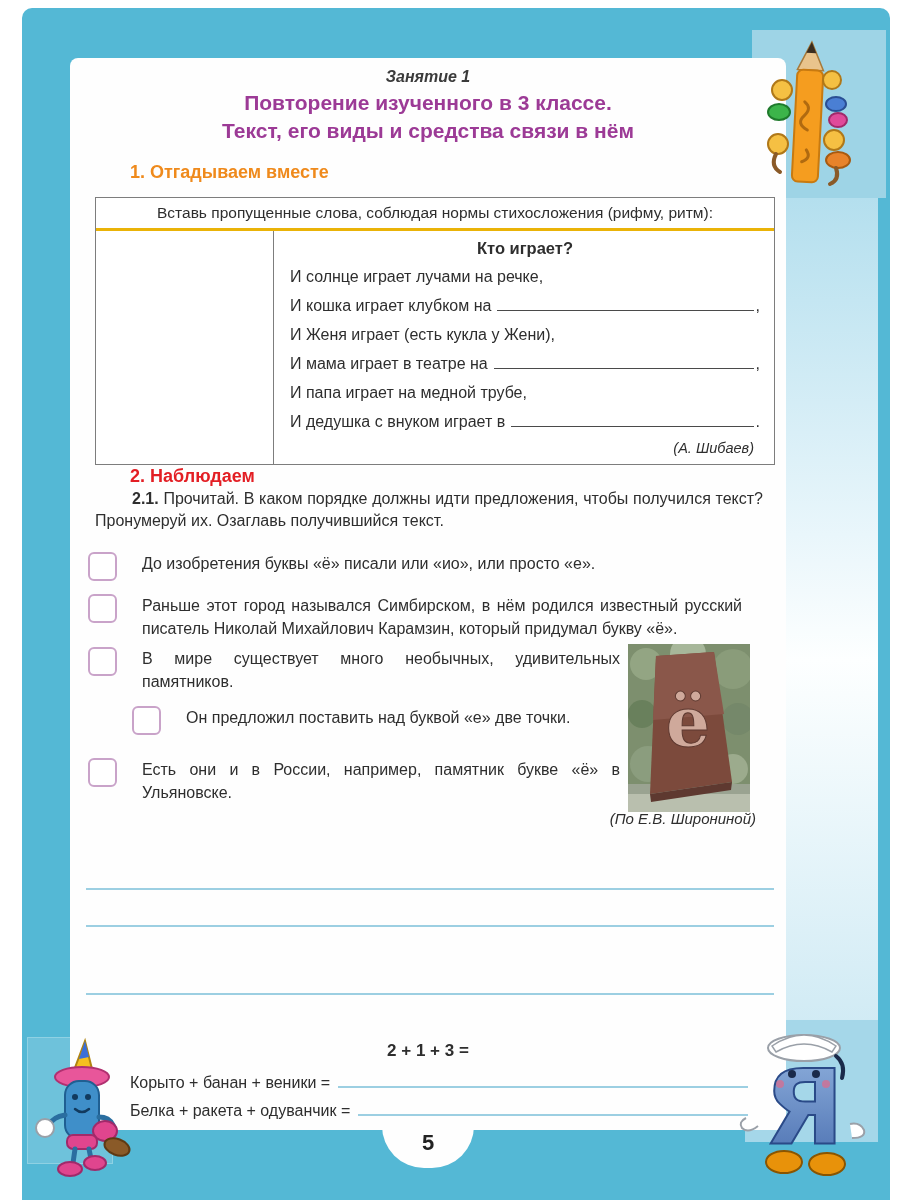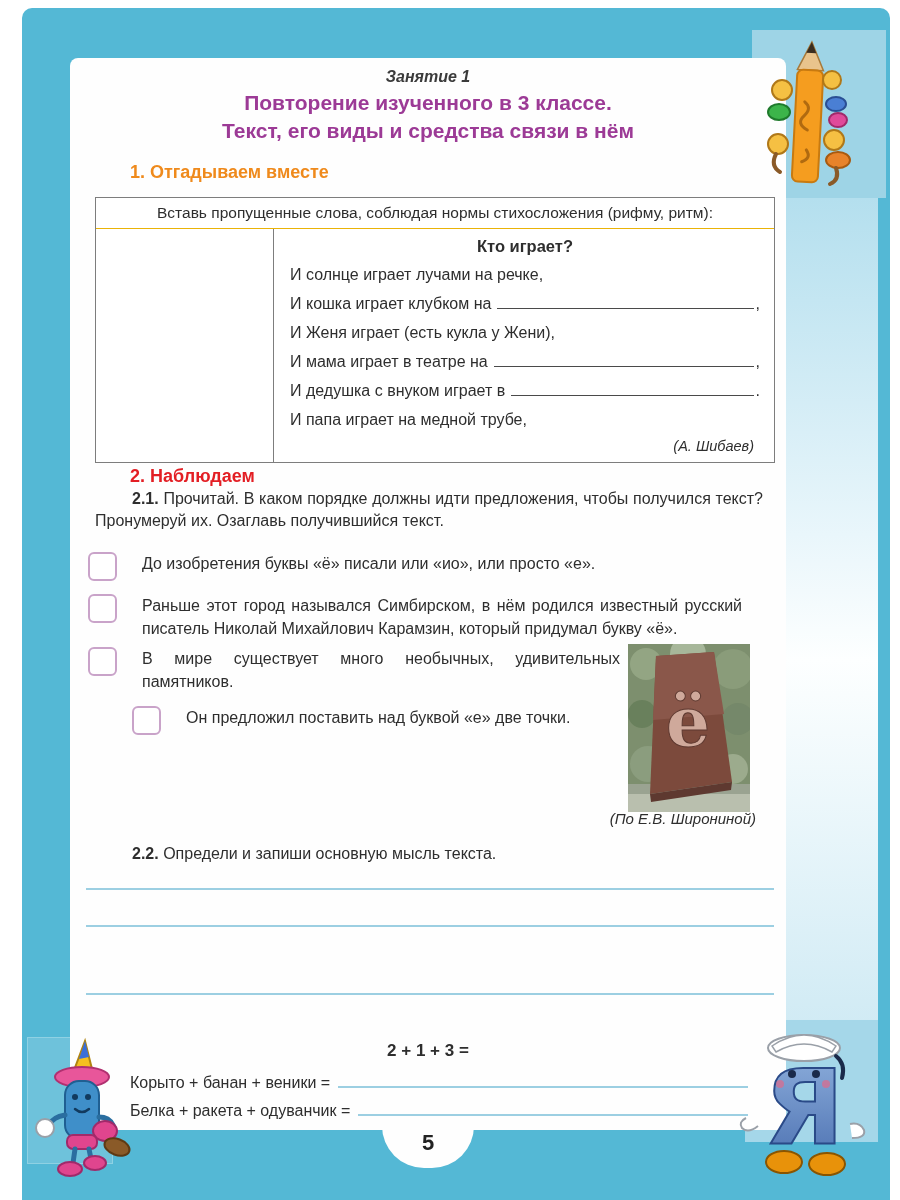--- a/index.html
+++ b/index.html
@@ -22,21 +22,21 @@
                   font-style:italic; font-weight:bold; font-size:16px; color:#3b3b3b; }
   .main-title { position:absolute; left:0; width:100%; text-align:center; font-weight:bold; font-size:21px; color:#9c3a96; }
   .title-1 { top:33px; } .title-2 { top:61px; }
 
   .sec-heading { position:absolute; font-weight:bold; font-size:18px; }
   .sec1 { left:60px; top:104px; color:#ef8a1c; }
   .sec2 { left:60px; top:408px; color:#e31e24; }
 
   
   .ex-table { position:absolute; left:25px; top:139px; width:680px; border:1px solid #7d7d7d; background:#fff; }
-  .ex-table .thead { border-bottom:1px solid #eab308; padding:6px 8px; text-align:center; font-size:15.5px; color:#2e2e2e; }
+  .ex-table .thead { border-bottom:3px solid #eab308; padding:6px 8px; text-align:center; font-size:15.5px; color:#2e2e2e; }
   .ex-table .tbody { display:flex; }
   .ex-table .cell-left { width:178px; border-right:1px solid #7d7d7d; }
   .ex-table .cell-right { flex:1; padding:8px 14px 4px 16px; font-size:16px; color:#2e2e2e; }
   .poem-title { text-align:center; font-weight:bold; font-size:16.5px; margin-bottom:4px; }
   .poem-line { line-height:29px; white-space:nowrap; display:flex; align-items:baseline; }
   .poem-line .blank { flex:1; border-bottom:1px solid #4a4a4a; margin:0 2px 4px 6px; min-width:60px; }
   .poem-attrib { text-align:right; font-style:italic; font-size:14.5px; padding:4px 6px 4px 0; color:#2e2e2e; }
 
   .task { position:absolute; left:25px; width:668px; font-size:16px; color:#2e2e2e; line-height:22px; }
   .task b { font-weight:bold; }
@@ -113,27 +113,27 @@
             </div>
           <div class="poem-line">
               <span>И Женя играет (есть кукла у Жени),</span>
             </div>
           <div class="poem-line">
               <span>И мама играет в театре на</span>
               <span class="blank"></span>
               <span>,</span>
             </div>
           <div class="poem-line">
+              <span>И папа играет на медной трубе,</span>
+            </div>
+          <div class="poem-line">
               <span>И дедушка с внуком играет в</span>
               <span class="blank"></span>
               <span>.</span>
             </div>
-          <div class="poem-line">
-              <span>И папа играет на медной трубе,</span>
-            </div>
           <div class="poem-attrib">(А. Шибаев)</div>
         </div>
       </div>
     </div>
 
     <div class="sec-heading sec2">2. Наблюдаем</div>
 
     <div class="task t21"><b>2.1.</b><span> Прочитай. В каком порядке должны идти предложения, чтобы получился текст? Пронумеруй их. Озаглавь получившийся текст.</span></div>
 
     <div class="sent-row r1">
@@ -144,20 +144,24 @@
       <div class="cb"></div>
       <div class="txt w-wide">Раньше этот город назывался Симбирском, в нём родился известный русский писатель Николай Михайлович Карамзин, который придумал букву «ё».</div>
     </div>
     <div class="sent-row r3">
       <div class="cb"></div>
       <div class="txt w-narrow">В мире существует много необычных, удивительных памятников.</div>
     </div>
     <div class="sent-row r4">
       <div class="cb"></div>
       <div class="txt w-narrow">Он предложил поставить над буквой «е» две точки.</div>
+    </div>
+    <div class="sent-row r5">
+      <div class="cb"></div>
+      <div class="txt w-narrow">Есть они и в России, например, памятник букве «ё» в Ульяновске.</div>
     </div>
 
     <div class="photo">
       <svg width="122" height="168" viewBox="0 0 122 168">
         <rect width="122" height="168" fill="#7d8f6e"></rect>
         <circle cx="18" cy="20" r="16" fill="#93a583"></circle>
           <circle cx="60" cy="10" r="18" fill="#a7b79a"></circle>
         <circle cx="105" cy="25" r="20" fill="#8a9c7a"></circle>
           <circle cx="14" cy="70" r="14" fill="#69805c"></circle>
         <circle cx="110" cy="75" r="16" fill="#75886a"></circle>
@@ -168,21 +172,20 @@
         <rect y="150" width="122" height="18" fill="#b9bfae"></rect>
         <polygon points="28,12 86,8 104,138 22,150" fill="#7c4a3c"></polygon>
         <polygon points="28,12 86,8 96,70 25,76" fill="#8a574a"></polygon>
         <polygon points="22,150 104,138 103,146 23,158" fill="#5e3930"></polygon>
         <text x="60" y="102" text-anchor="middle" font-family="DejaVu Serif, serif" font-weight="bold" font-size="70" fill="#cfa99b" stroke="#5e3930" stroke-width="1">ё</text>
       </svg>
     </div>
 
     <div class="attrib2">(По Е.В. Широниной)</div>
 
-    <div class="task t22"><b>2.2.</b><span> Определи и запиши основную мысль текста.</span></div>
     <div class="wline l1"></div>
     <div class="wline l2"></div>
 
     <div class="wline l3"></div>
 
     <div class="formula">2 + 1 + 3 =</div>
 
     <div class="word-row wr2">
       <span>Белка + ракета + одуванчик =</span>
       <span class="ans"></span>

